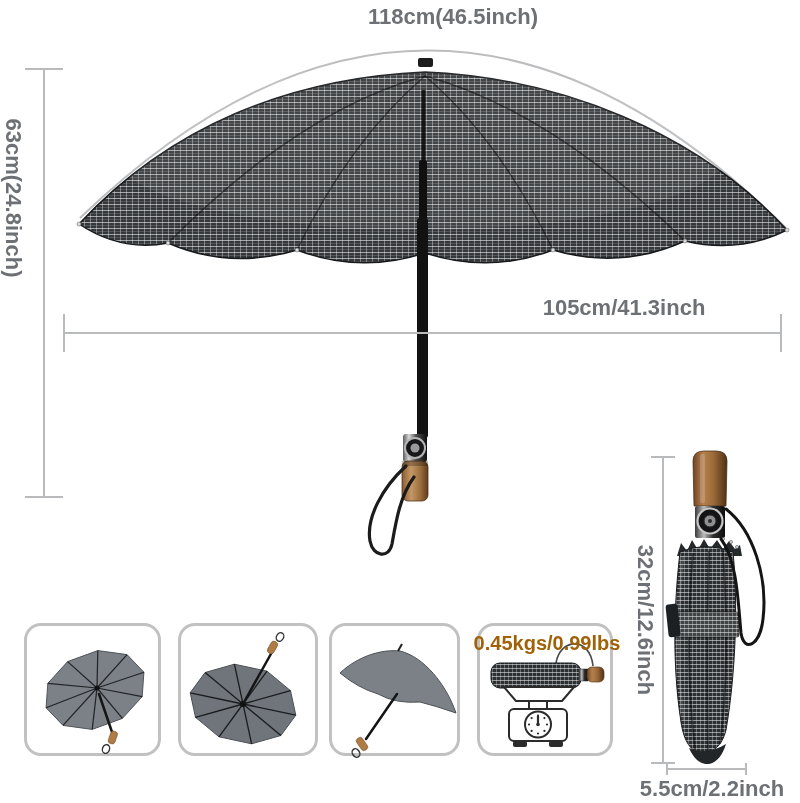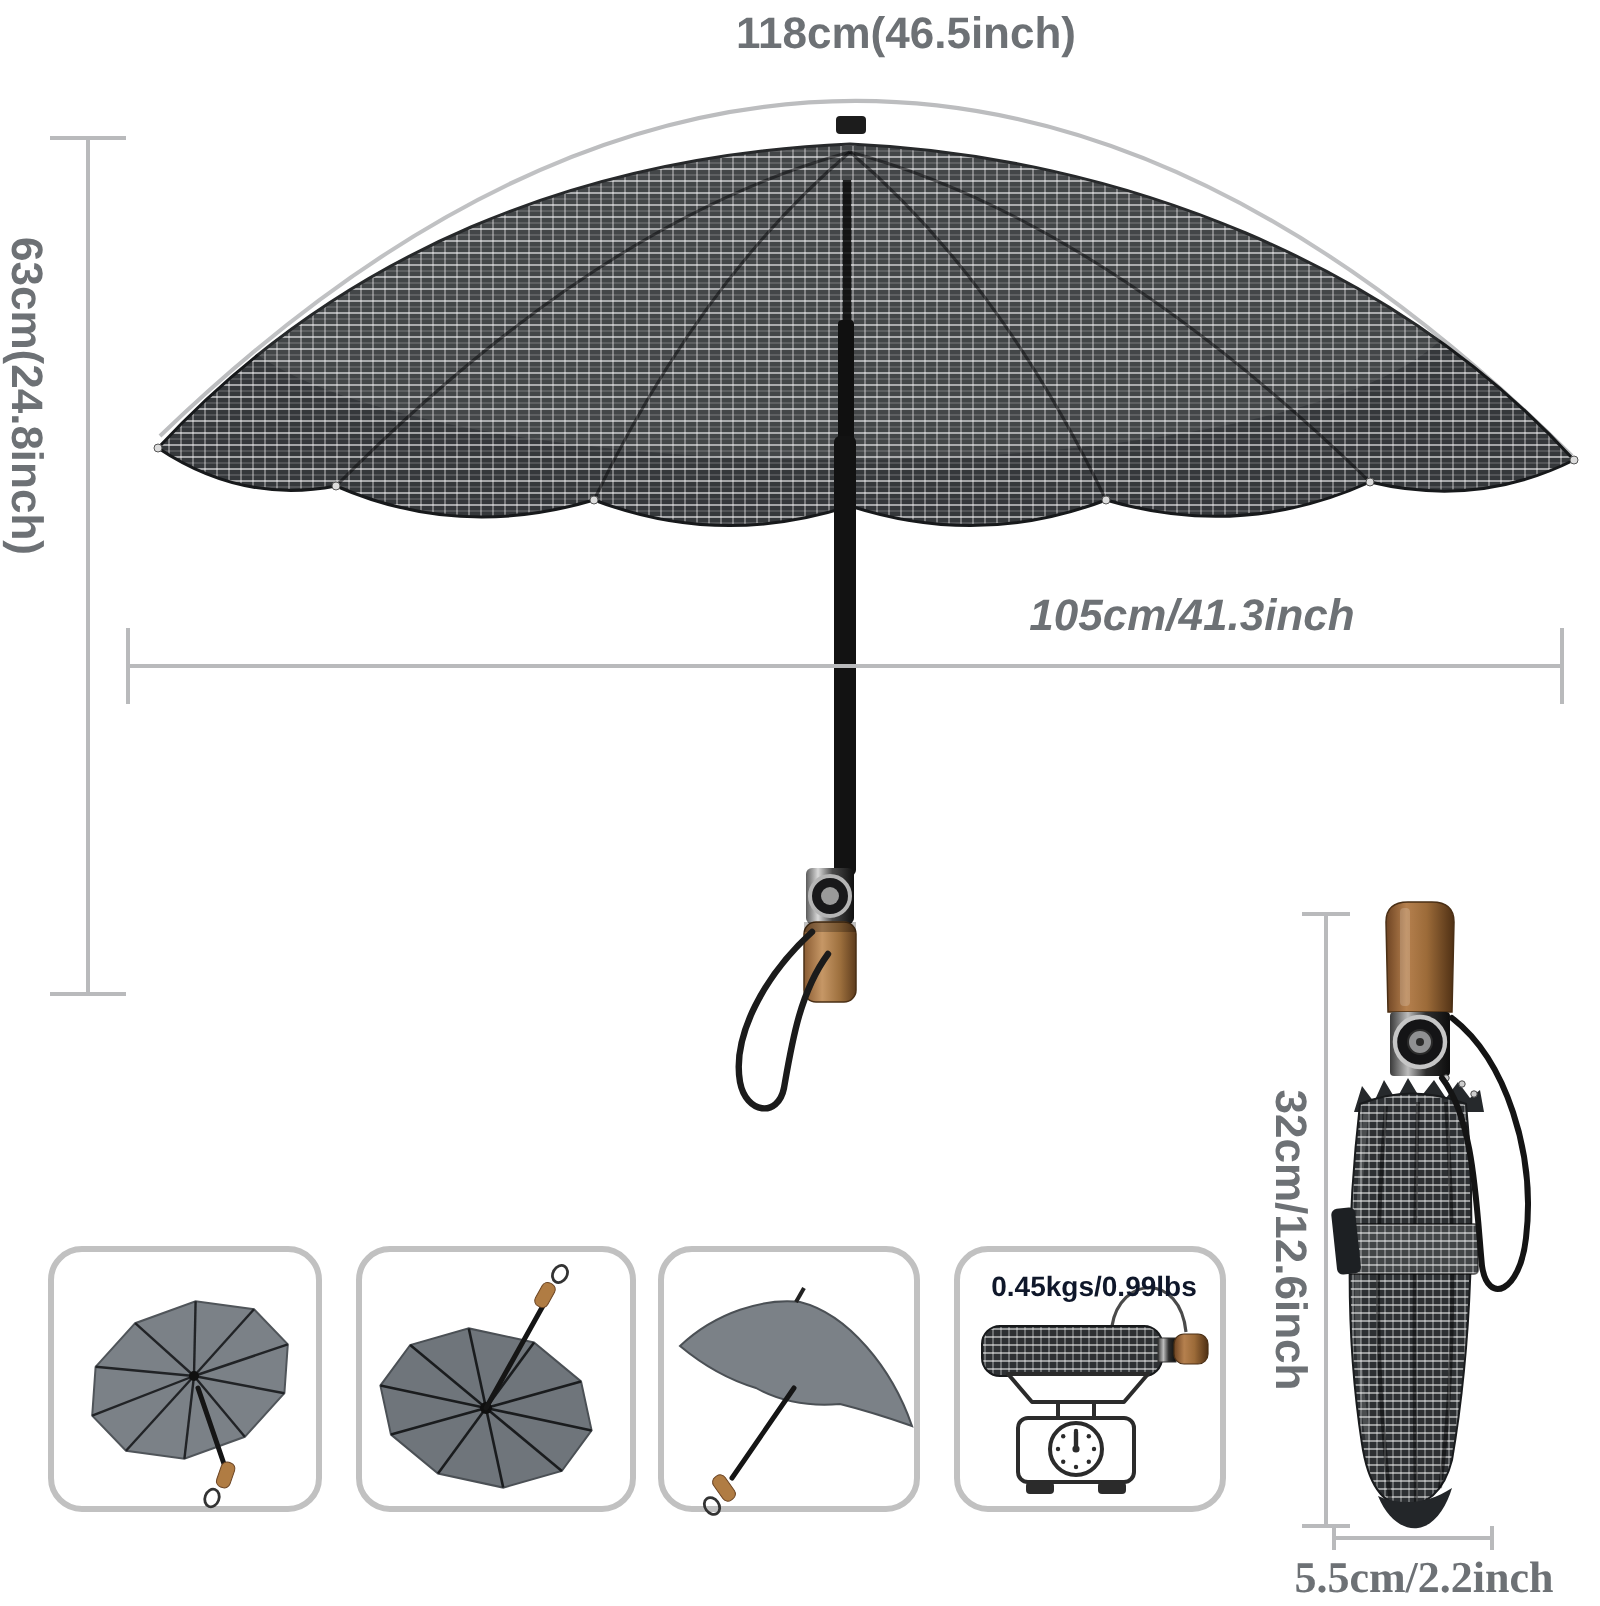--- a/index.html
+++ b/index.html
@@ -9,22 +9,22 @@
   }
   .layer-svg{position:absolute;left:0;top:0;z-index:1;pointer-events:none;}
   
   .dim-label{
     position:absolute;z-index:3;color:#6d7175;font-weight:bold;
     font-size:22px;line-height:26px;white-space:nowrap;
   }
   .dim-label.centered{transform:translateX(-50%);}
   .dim-label.rot{width:200px;text-align:center;transform:rotate(90deg);}
   .weight-label{
-    position:absolute;z-index:3;color:#0f172a;font-weight:bold;
-    font-size:14px;line-height:16px;white-space:nowrap;transform:translateX(-50%);
+    position:absolute;z-index:3;color:#a16207;font-weight:bold;
+    font-size:20px;line-height:16px;white-space:nowrap;transform:translateX(-50%);
   }
   
   .dim-v{position:absolute;z-index:2;width:2px;background:#b9babc;}
   .dim-h{position:absolute;z-index:2;height:2px;background:#b9babc;}
   .cap{position:absolute;background:#b9babc;}
   .dim-v .cap{width:38px;height:2px;left:-18px;}
   .dim-v .cap.t{top:0;} .dim-v .cap.b{bottom:0;}
   .dim-v.small .cap{width:24px;left:-11px;}
   .dim-h .cap{width:2px;height:38px;top:-18px;}
   .dim-h .cap.l{left:0;} .dim-h .cap.r{right:0;}
@@ -33,23 +33,23 @@
   .thumb{
     position:absolute;z-index:0;background:#ffffff;
     border:3px solid #c1c1c1;border-radius:17px;box-sizing:border-box;
   }
 </style>
 </head>
 <body>
 
 <div class="dim-label centered" style="left:453px;top:4px;">118cm(46.5inch)</div>
 <div class="dim-label rot" style="left:-87px;top:185px;">63cm(24.8inch)</div>
-<div class="dim-label centered" style="left:596px;top:295px;font-style:italic;">105cm/41.3inch</div>
+<div class="dim-label centered" style="left:624px;top:295px;">105cm/41.3inch</div>
 <div class="dim-label rot" style="left:545px;top:607px;">32cm/12.6inch</div>
-<div class="dim-label centered" style="left:712px;top:776px;font-family:Liberation Serif, serif;">5.5cm/2.2inch</div>
+<div class="dim-label centered" style="left:712px;top:776px;">5.5cm/2.2inch</div>
 <div class="weight-label" style="left:547px;top:635px;">0.45kgs/0.99lbs</div>
 
 <div class="dim-v" style="left:43px;top:68px;height:430px;">
   <span class="cap t"></span>
   <span class="cap b"></span>
 </div>
 <div class="dim-h" style="left:63px;top:332px;width:719px;">
   <span class="cap l"></span>
   <span class="cap r"></span>
 </div>

